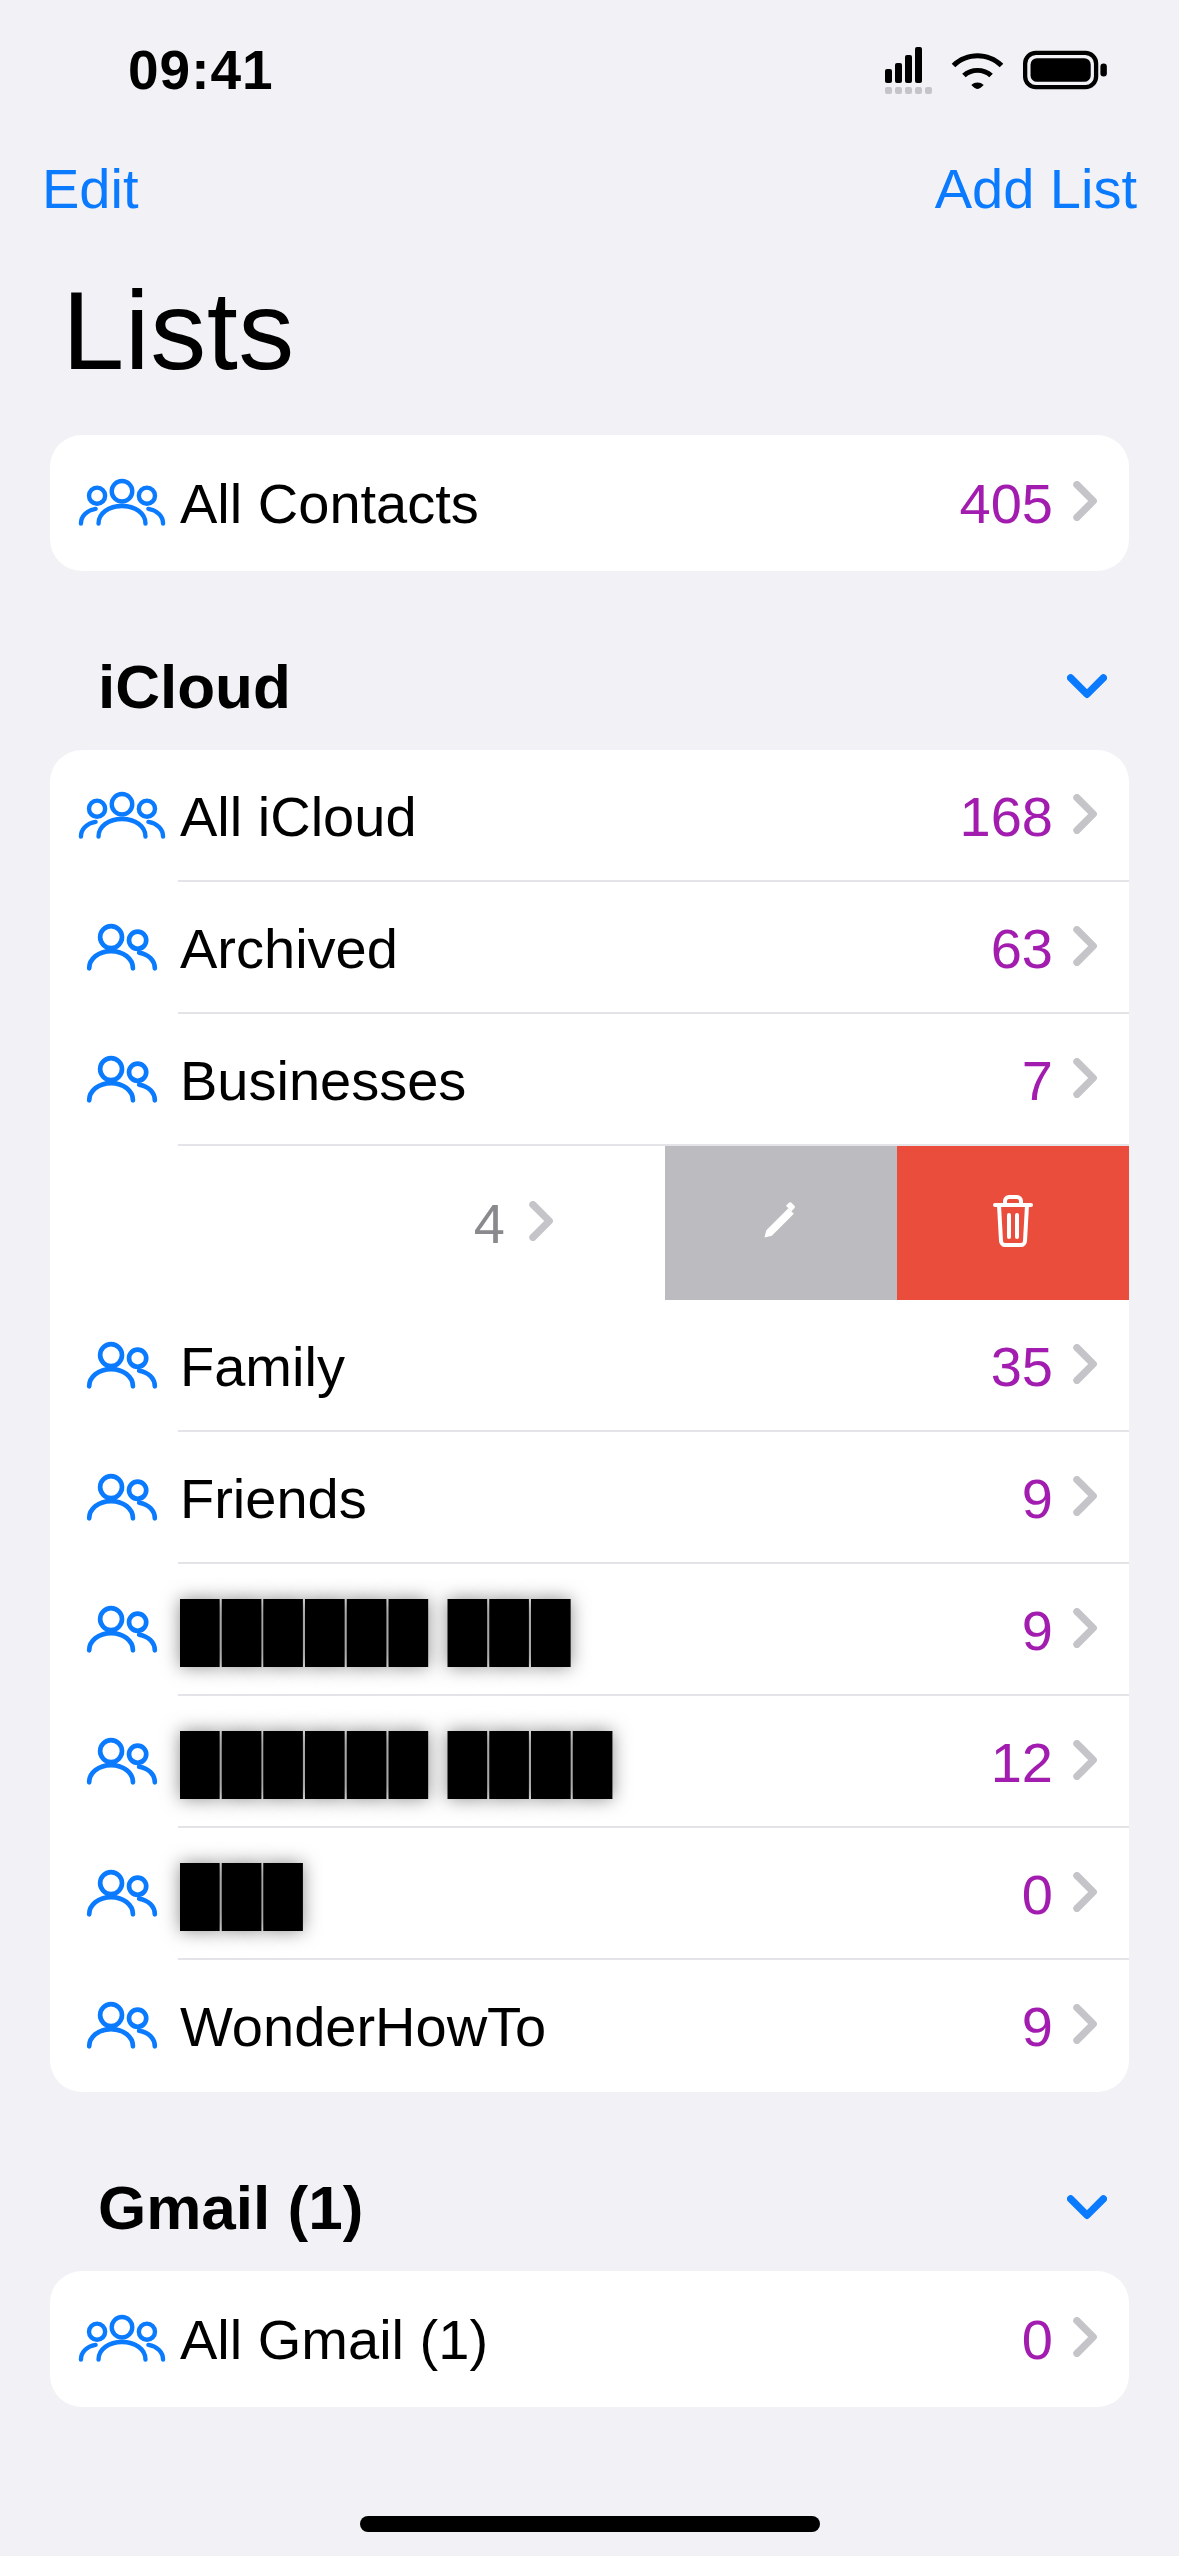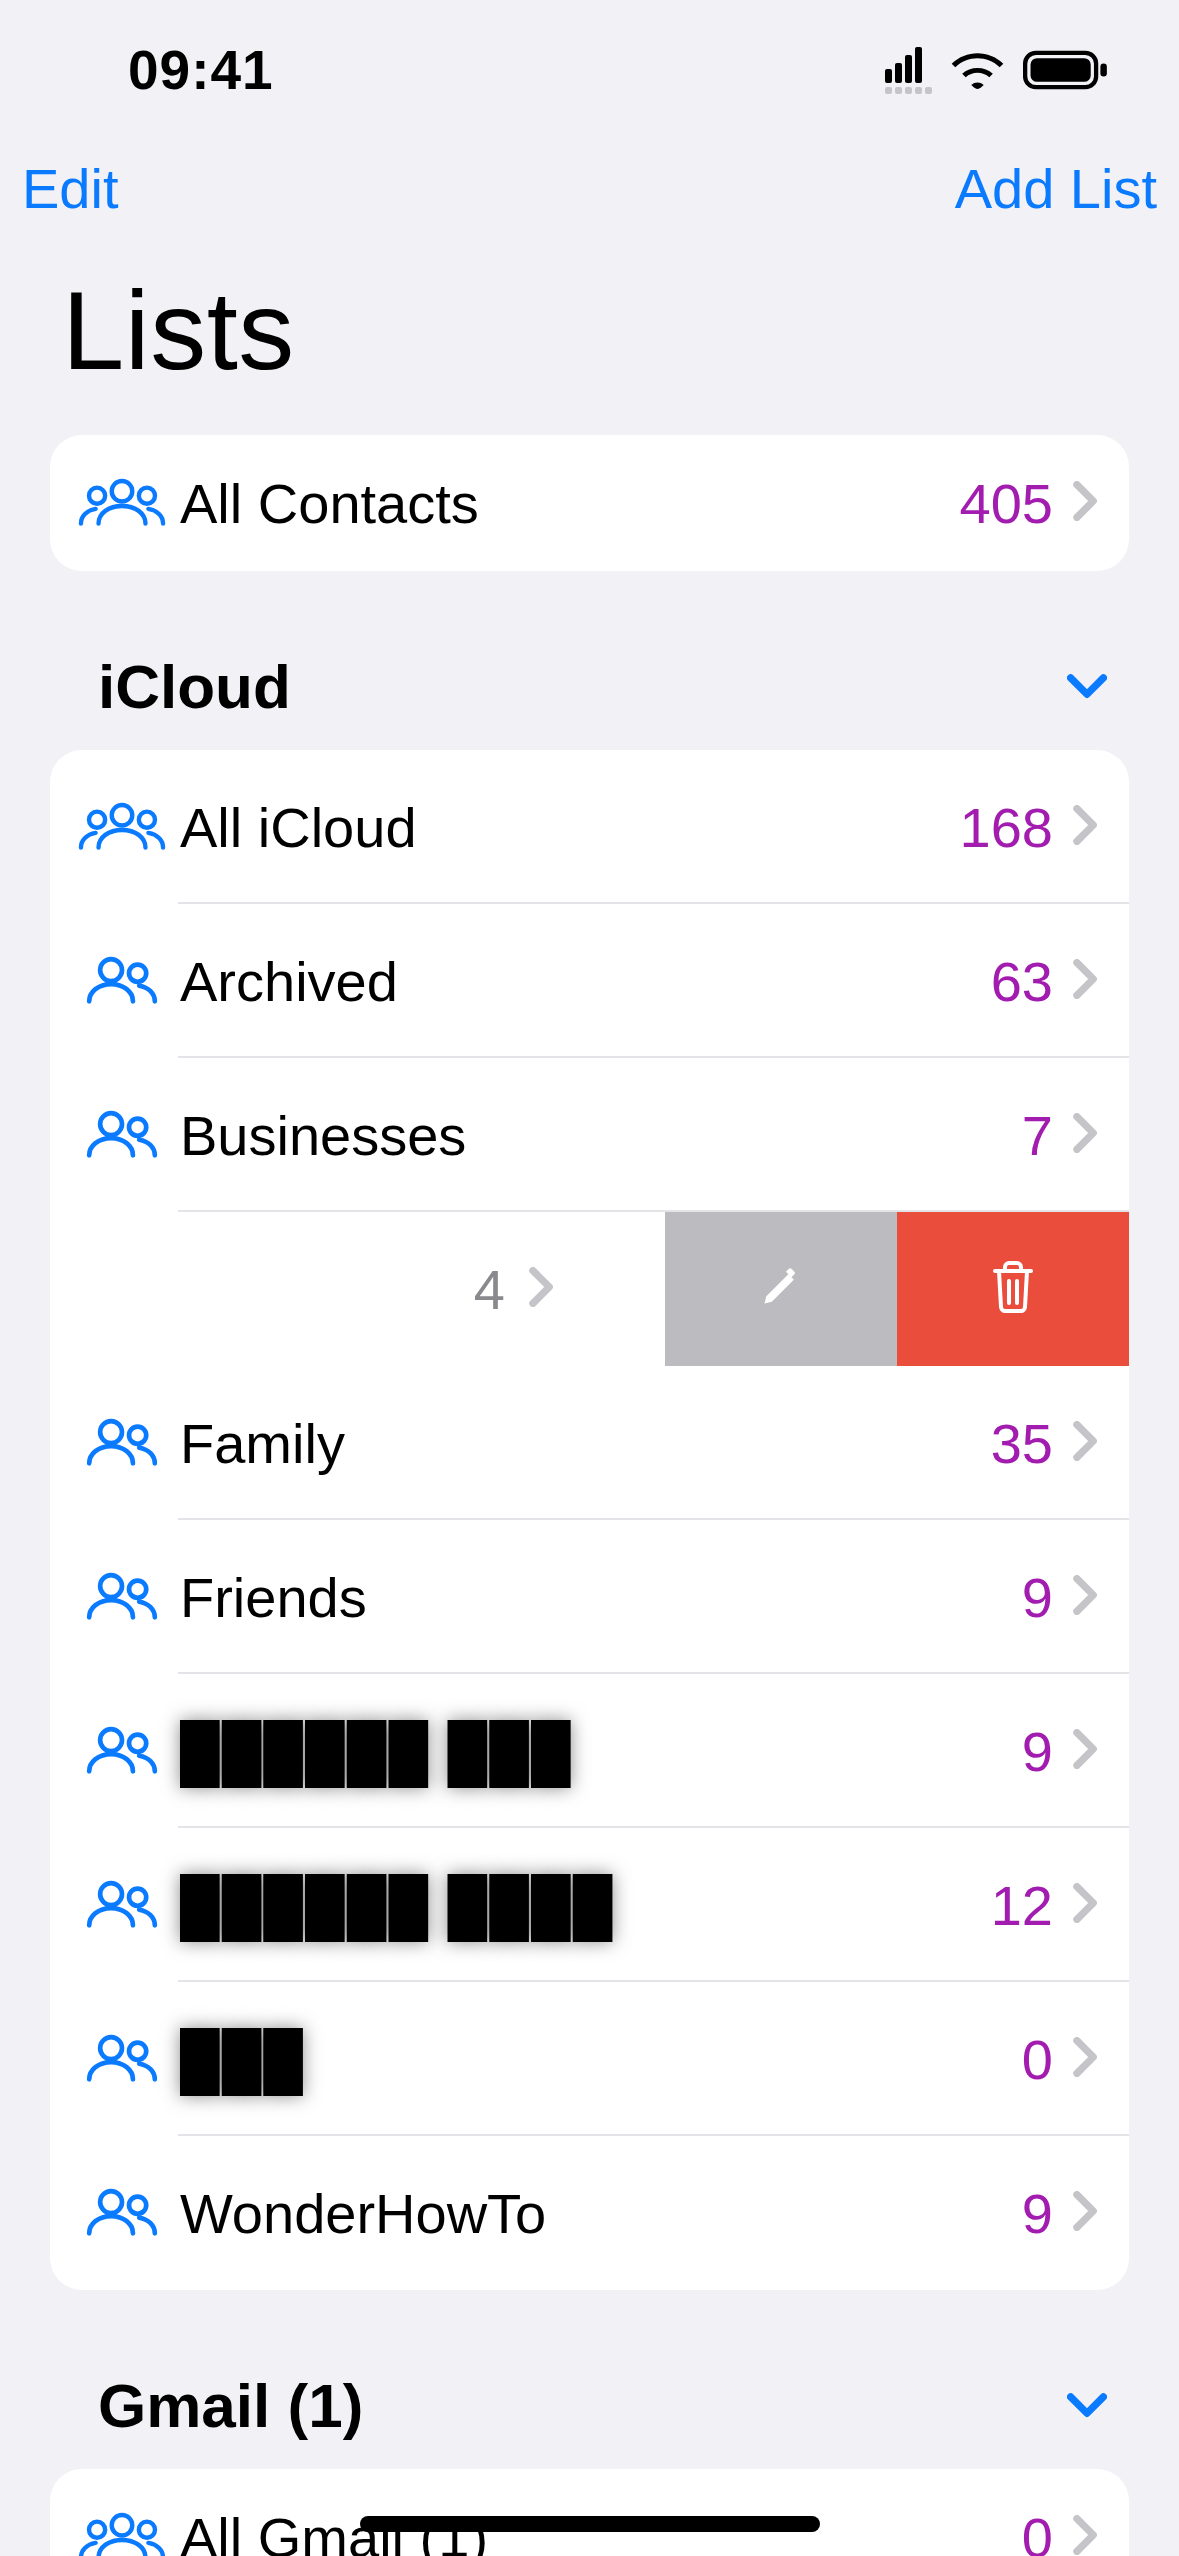--- a/index.html
+++ b/index.html
@@ -26,39 +26,39 @@
     .cellular .b1 { height: 14px; } .cellular .b2 { height: 20px; }
     .cellular .b3 { height: 28px; } .cellular .b4 { height: 36px; }
     .cellular-wrap { display: flex; flex-direction: column; align-items: flex-start; }
     .cellular-dots { display: flex; gap: 3px; margin-top: 4px; }
     .cellular-dots .d { width: 7px; height: 7px; background: #c5c5c9; border-radius: 2px; }
     .wifi svg, .battery svg { display: block; }
     .nav-bar {
       display: flex;
       justify-content: space-between;
       align-items: center;
-      padding: 0 22px;
+      padding: 0 42px;
       height: 96px;
     }
     .nav-btn { color: #0a7aff; font-size: 56px; font-weight: 400; }
     .page-title {
       font-size: 112px;
       font-weight: 400;
       letter-spacing: 0.5px;
       padding: 30px 50px 40px 62px;
     }
     .card {
       background: #fff;
       border-radius: 32px;
       margin: 0 50px;
     }
     .row {
       display: flex;
       align-items: center;
-      height: 154px;
+      height: 132px;
       position: relative;
     }
     .row .icon { width: 88px; margin-left: 28px; display: flex; justify-content: center; }
     .row .label { font-size: 56px; flex: 1; margin-left: 14px; color: #000; }
     .row .count { font-size: 56px; color: #a21caf; margin-right: 20px; }
     .row .chev { margin-right: 30px; }
     .row .sep {
       position: absolute; bottom: 0; left: 128px; right: 0; height: 2px; background: #e4e4e8;
     }
     .all-row { height: 136px; }

